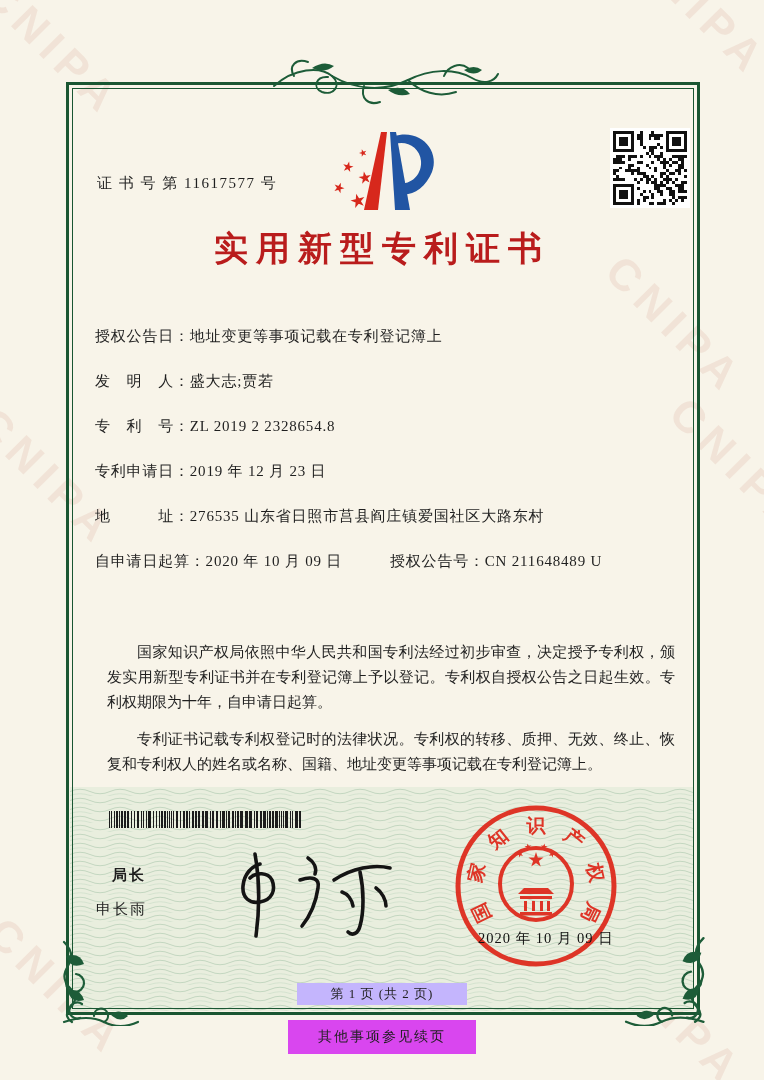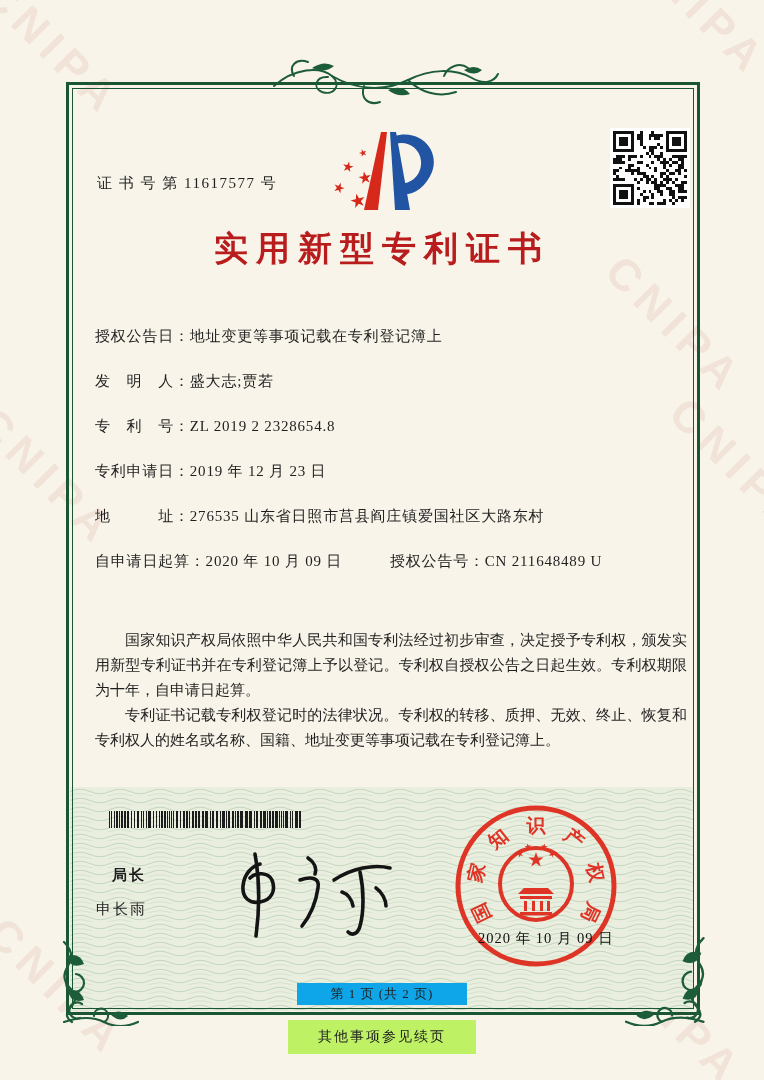--- a/index.html
+++ b/index.html
@@ -30,32 +30,32 @@
   .cert-no{position:absolute;left:97px;top:127px;font-size:15px;letter-spacing:1.5px;margin-top:47px;}
   .logo{position:absolute;left:318px;top:126px;width:130px;height:100px;}
   .qr{position:absolute;left:610px;top:128px;width:74px;height:74px;background:#fff;padding:3px;}
   .title{position:absolute;left:0;top:226px;width:100%;text-align:center;
     font-size:34px;font-weight:bold;letter-spacing:8px;color:#b91c1c;}
   .fields{position:absolute;left:95px;top:327px;width:575px;}
   .frow{position:relative;height:45px;font-size:15px;letter-spacing:0.8px;}
   .frow .g2{position:absolute;left:295px;top:0;}
   .paras{position:absolute;left:95px;top:628px;width:592px;
     font-size:15px;line-height:25px;text-align:justify;}
-  .paras p{margin:0;text-indent:2em;}
+  .paras p{margin:12px;text-indent:2em;}
   .barcode{position:absolute;left:108px;top:811px;width:198px;height:17px;}
   .signer-title{position:absolute;left:112px;top:866px;font-size:15px;letter-spacing:2px;font-weight:bold;}
   .signer-name{position:absolute;left:96px;top:900px;font-size:15px;letter-spacing:2px;}
   .signature{position:absolute;left:222px;top:850px;width:180px;height:90px;}
   .seal{position:absolute;left:452px;top:802px;width:168px;height:168px;
     mix-blend-mode:multiply;opacity:.95;}
   .seal-date{position:absolute;left:478px;top:929px;font-size:14.5px;letter-spacing:1px;color:#111;z-index:4;}
   .page-footer{position:absolute;left:297px;top:983px;width:170px;height:22px;
-    background:#0ea5e9;text-align:center;font-size:13px;line-height:22px;letter-spacing:1px;z-index:4;}
+    background:#c4b5fd;text-align:center;font-size:13px;line-height:22px;letter-spacing:1px;z-index:4;}
   .note-box{position:absolute;left:288px;top:1020px;width:188px;height:34px;
-    background:#bef264;text-align:center;font-size:14px;line-height:34px;letter-spacing:2px;z-index:3;}
+    background:#d946ef;text-align:center;font-size:14px;line-height:34px;letter-spacing:2px;z-index:3;}
   .orn{position:absolute;z-index:3;}
   .orn-top{left:268px;top:56px;width:232px;height:54px;}
   .orn-bl{left:52px;top:938px;width:88px;height:88px;}
   .orn-br{left:624px;top:934px;width:92px;height:92px;transform:scaleX(-1);}
 </style>
 </head>
 <body>
 
 <div class="page">
 

